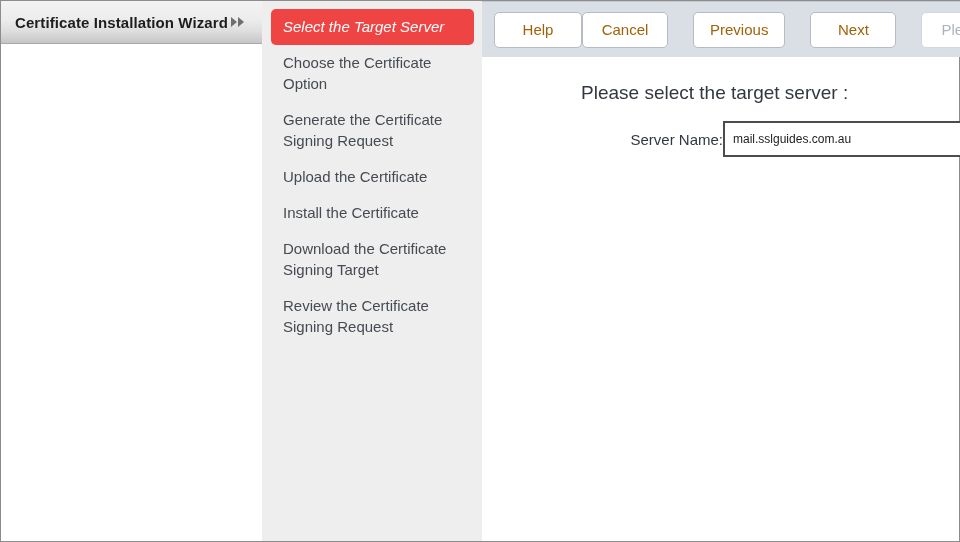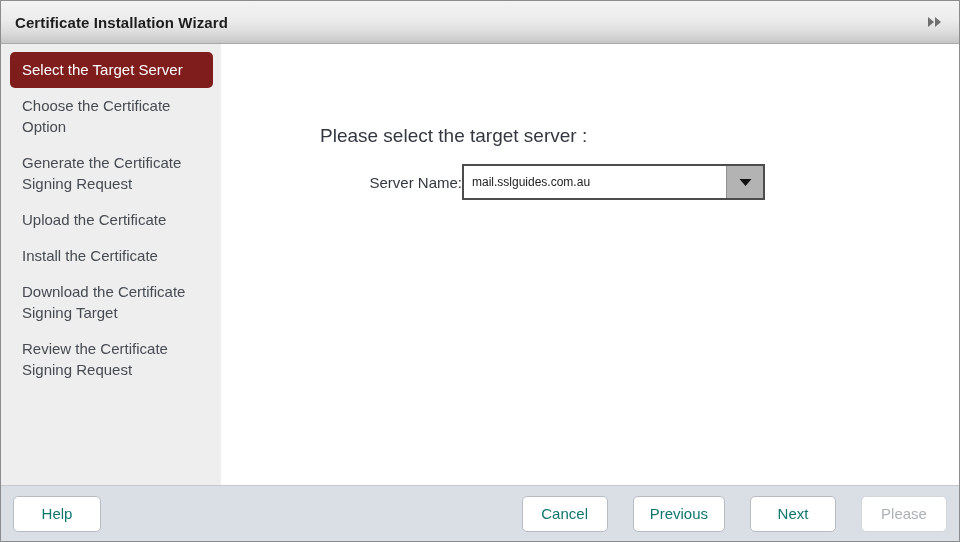--- a/index.html
+++ b/index.html
@@ -19,21 +19,21 @@
   .window {
     position: absolute;
     left: 0;
     top: 0;
     width: 960px;
     height: 542px;
     box-sizing: border-box;
     border: 1px solid #8c8c8c;
     background: #ffffff;
     display: flex;
-    flex-direction: column;
+    flex-direction: row;
   }
 
   
   .titlebar {
     position: relative;
     height: 43px;
     flex: 0 0 43px;
     box-sizing: border-box;
     background: linear-gradient(to bottom, #f3f3f3 0%, #ececec 45%, #dedede 72%, #c6c6c6 100%);
     border-bottom: 1px solid #a9a9a9;
@@ -81,22 +81,23 @@
     margin: 0 8px 0 9px;
     padding: 7px 10px 8px 12px;
     box-sizing: border-box;
     border-radius: 5px;
     font-size: 15px;
     line-height: 21px;
     color: #464b52;
     cursor: pointer;
   }
   .nav-item.active {
-    background: #7f1d1d;
+    background: #ef4444;
     color: #ffffff;
+    font-style: italic;
   }
 
   .content {
     flex: 1 1 auto;
     background: #ffffff;
     position: relative;
     padding: 0;
   }
   .prompt-text {
     position: absolute;
@@ -171,21 +172,21 @@
   .btn {
     min-width: 86px;
     height: 36px;
     box-sizing: border-box;
     padding: 0 16px;
     background: #ffffff;
     border: 1px solid #b7bcc4;
     border-radius: 5px;
     font-family: "Liberation Sans", sans-serif;
     font-size: 15px;
-    color: #0f766e;
+    color: #a16207;
     cursor: pointer;
     display: flex;
     align-items: center;
     justify-content: center;
     white-space: nowrap;
   }
   .btn.help { min-width: 88px; }
   .btn.disabled {
     color: #adb2b9;
     border-color: #d3d7dd;

